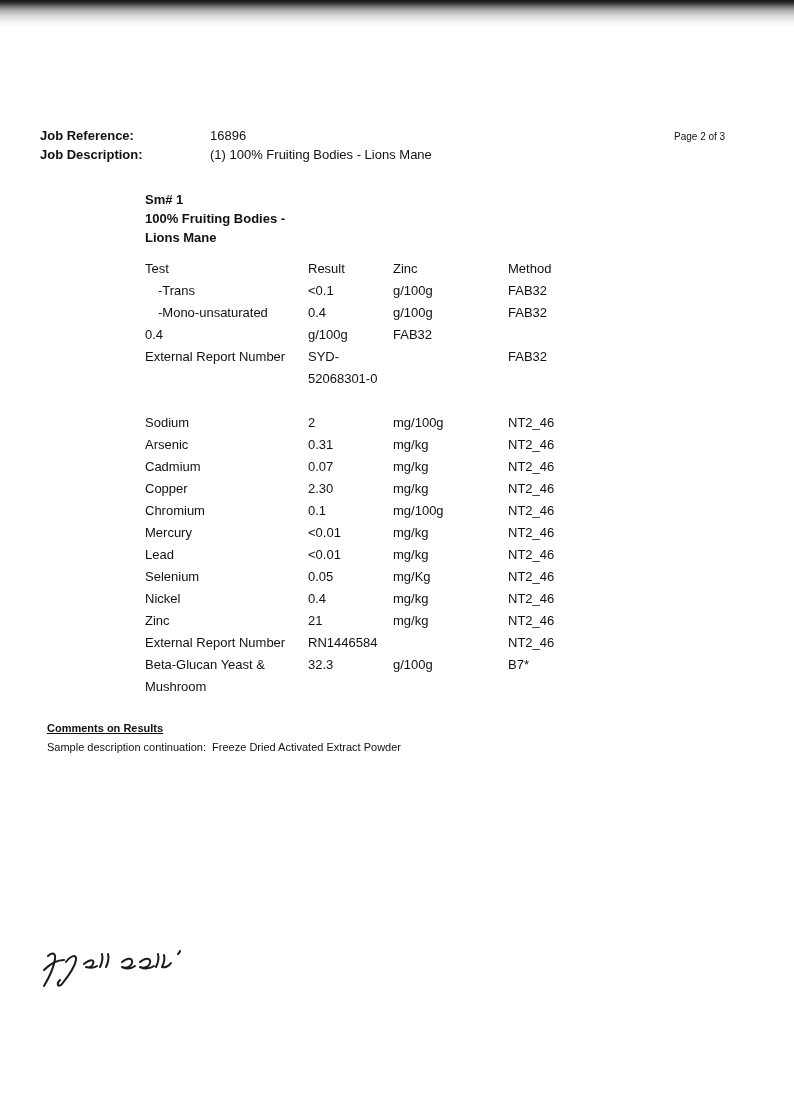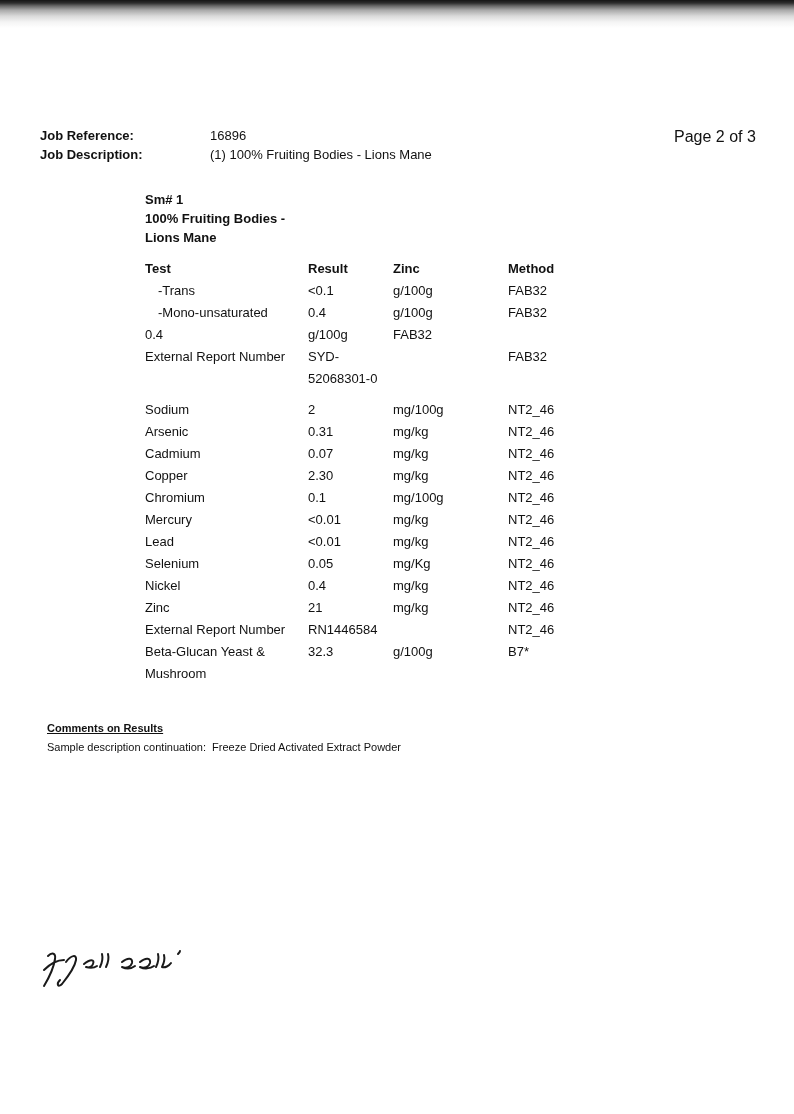--- a/index.html
+++ b/index.html
@@ -38,21 +38,21 @@
     grid-template-columns: 170px 480px;
     grid-auto-rows: 19px;
     font-size: 13px;
     line-height: 19px;
   }
   .job-label { font-weight: bold; }
   .page-label {
     position: absolute;
     top: 127px;
     left: 674px;
-    font-size: 16px;
+    font-size: 10px;
     line-height: 19px;
   }
 
   
   .sample-block {
     position: absolute;
     top: 190px;
     left: 145px;
     font-size: 13px;
     font-weight: bold;
@@ -68,29 +68,29 @@
     font-size: 13px;
   }
   .thead, .trow {
     display: grid;
     grid-template-columns: 163px 85px: 115px 120px;
   }
   .thead, .trow {
     grid-template-columns: 163px 85px 115px 120px;
   }
   .thead {
-    font-weight: bold;
+    font-weight: normal;
     line-height: 22px;
   }
   .tcell {
     line-height: 22px;
     vertical-align: top;
   }
   .tcell.indent { padding-left: 13px; }
-  .gap-before { margin-top: 9px; }
+  .gap-before { margin-top: 22px; }
 
   
   .comments {
     position: absolute;
     top: 719px;
     left: 47px;
     font-size: 11px;
     line-height: 19px;
   }
   .comments-title {

